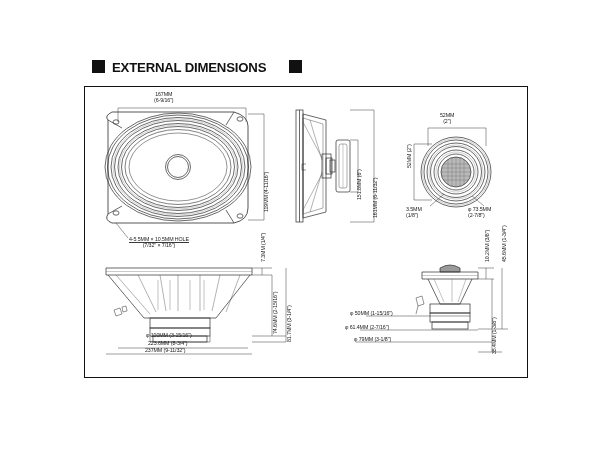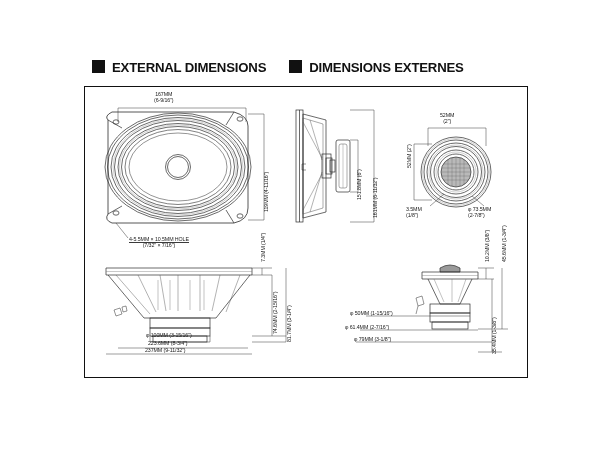--- a/index.html
+++ b/index.html
@@ -29,21 +29,20 @@
 </head>
 <body>
 
 <div class="page">
 
   <div class="heading">
     <span class="sq"></span>
     <span class="htxt">EXTERNAL DIMENSIONS</span>
     <span class="hgap"></span>
     <span class="sq"></span>
-    <span class="htxt">DIMENSIONS EXTERNES</span>
   </div>
 
   <div class="frame"></div>
 
   <div class="vw" style="left:96px;top:92px;width:190px;height:150px;">
     <svg width="190" height="150" viewBox="0 0 190 150">
       <g fill="none" stroke="#2b2b2b" stroke-width="0.7">
 
         <path d="M12,28 Q8,24 16,20 L138,20 Q152,24 152,34 L152,116 Q152,128 138,131 L16,131 Q8,128 12,122 Z" stroke="#2b2b2b" stroke-width="0.8"></path>
 

